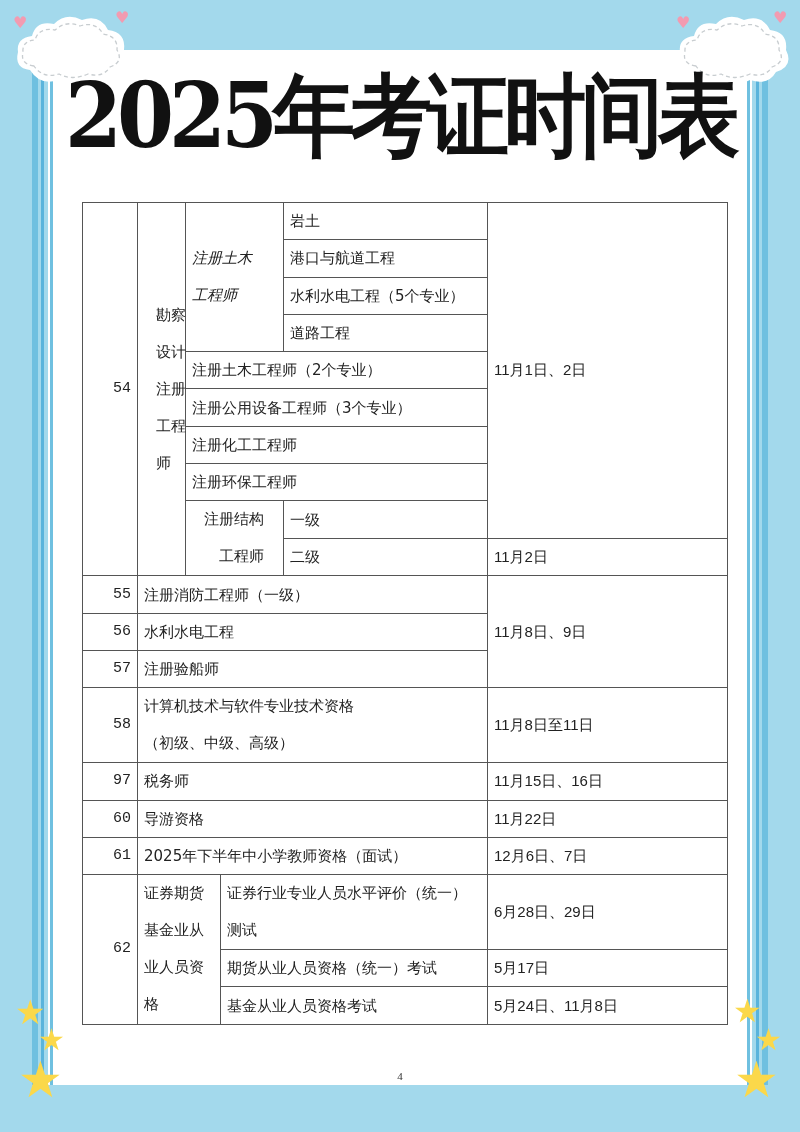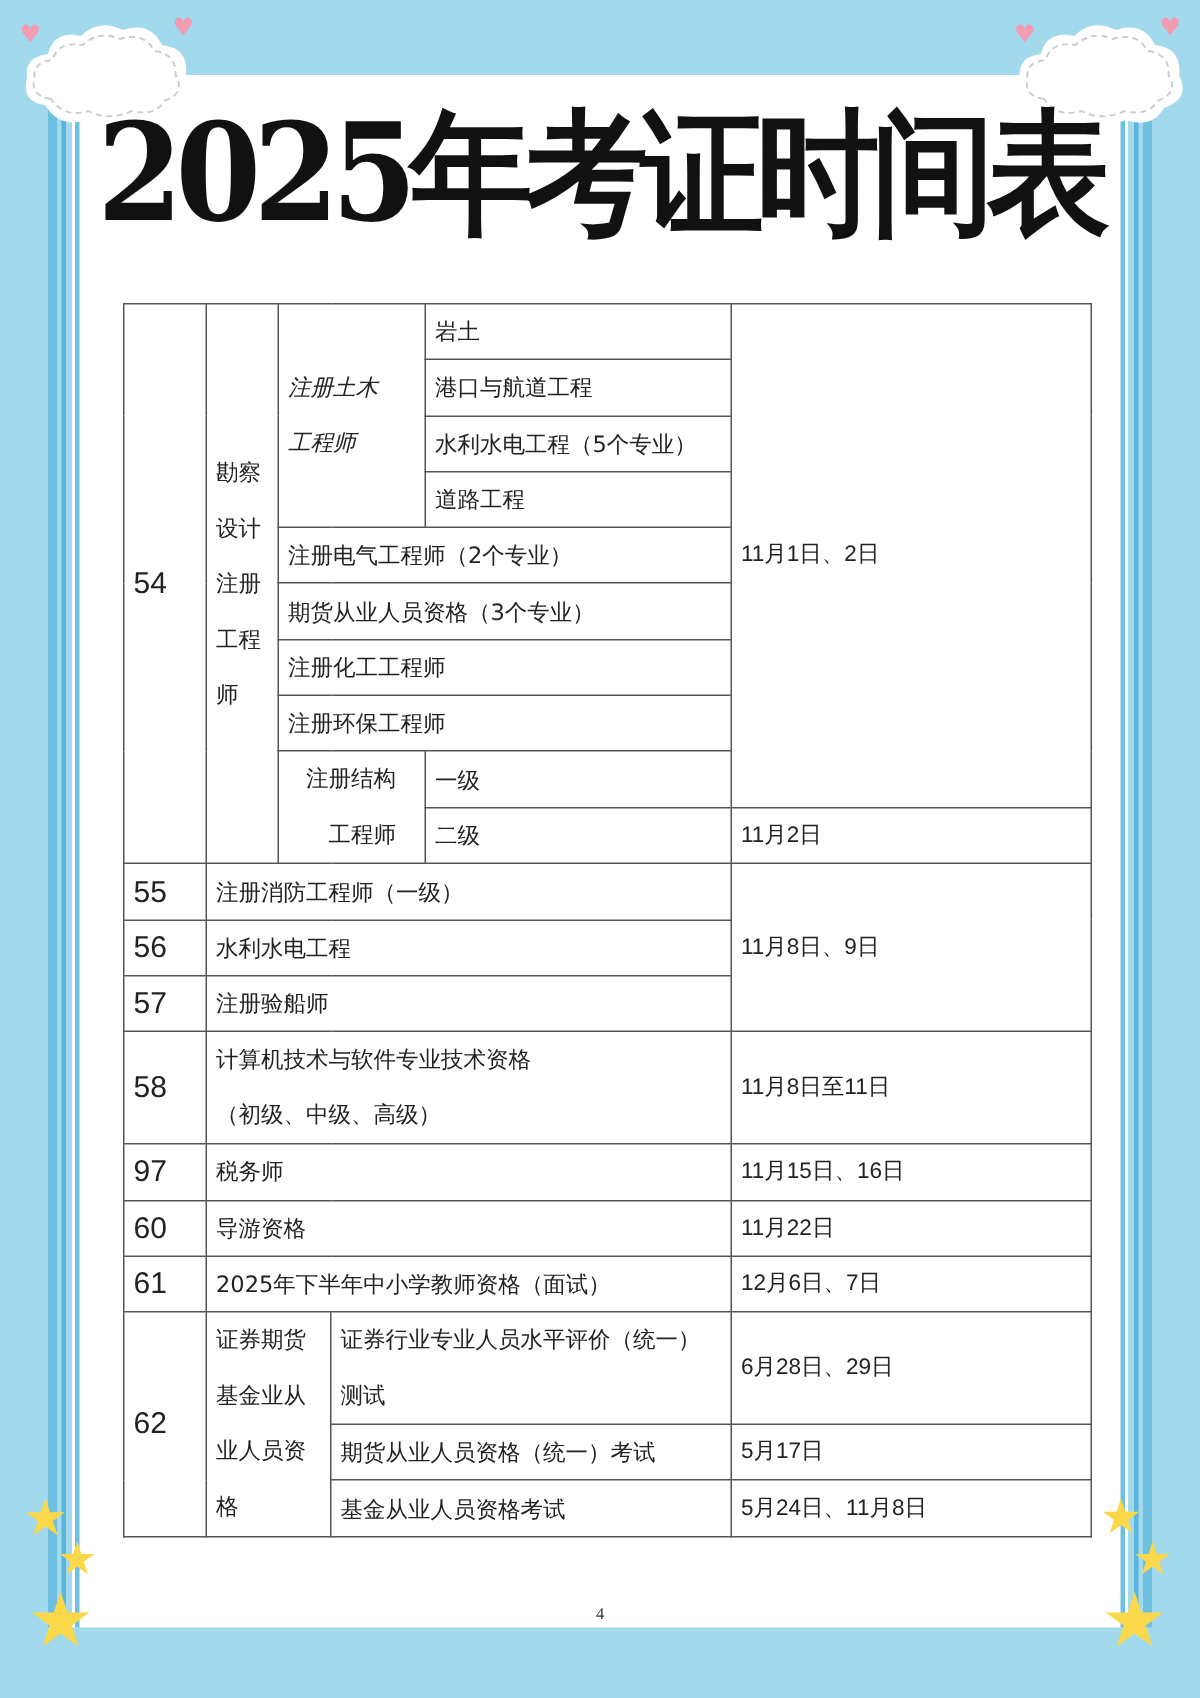--- a/index.html
+++ b/index.html
@@ -32,21 +32,21 @@
 
   table.sched {
     position: absolute; left: 82px; top: 202px; width: 645px;
     border-collapse: collapse; table-layout: fixed;
     font-size: 15px; color: #222;
   }
   table.sched td {
     border: 1.3px solid #555; padding: 0 6px; height: 36.3px;
     vertical-align: middle; line-height: 36px;
   }
-  td.num { text-align: left; font-family: Liberation Sans, sans-serif; font-size: 20px; }
+  td.num { text-align: right; font-family: Liberation Mono, monospace; font-size: 15px; }
   td.vert { line-height: 37px; padding-top: 0; }
   td.date { font-family: Liberation Sans, sans-serif; }
   .page-num {
     position: absolute; left: 0; width: 800px; top: 1070px; text-align: center;
     font-family: "Liberation Serif", serif; font-size: 11px; color: #333;
   }
 </style>
 </head>
 <body>
 
@@ -87,42 +87,42 @@
       <col style="width:35px">
       <col style="width:63px">
       <col style="width:204px">
       <col style="width:240px">
   </colgroup>
 
   <tbody>
       <tr>
     <td class="num" rowspan="10">54</td>
     <td class="vert" rowspan="10">
-      <div style="width:36px;line-height:37px;">勘察设计注册工程师</div>
+      <div style="width:36px;line-height:37px;margin-left:12px;">勘察设计注册工程师</div>
     </td>
     <td colspan="2" rowspan="4" style="line-height:37px;font-style:italic;">
       <div style="width:72px;">注册土木工程师</div>
     </td>
     <td>岩土</td>
     <td class="date" rowspan="9">11月1日、2日</td>
   </tr>
   <tr>
         <td>港口与航道工程</td>
       </tr>
   <tr>
         <td>水利水电工程（5个专业）</td>
       </tr>
   <tr>
         <td>道路工程</td>
       </tr>
   <tr>
-        <td colspan="3">注册电气工程师（2个专业）</td>
+        <td colspan="3">注册土木工程师（2个专业）</td>
       </tr>
   <tr>
-        <td colspan="3">期货从业人员资格（3个专业）</td>
+        <td colspan="3">注册公用设备工程师（3个专业）</td>
       </tr>
   <tr>
         <td colspan="3">注册化工工程师</td>
       </tr>
   <tr>
         <td colspan="3">注册环保工程师</td>
       </tr>
   <tr>
     <td colspan="2" rowspan="2" style="line-height:37px;">
       <div style="width:72px;text-align:right;">注册结构工程师</div>

